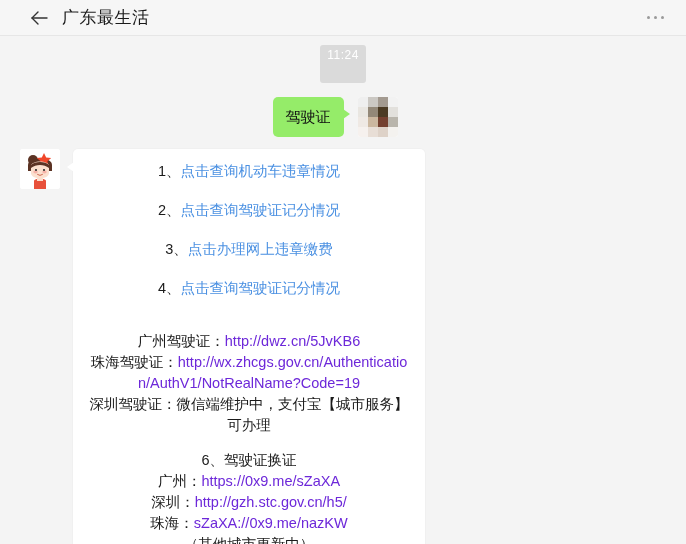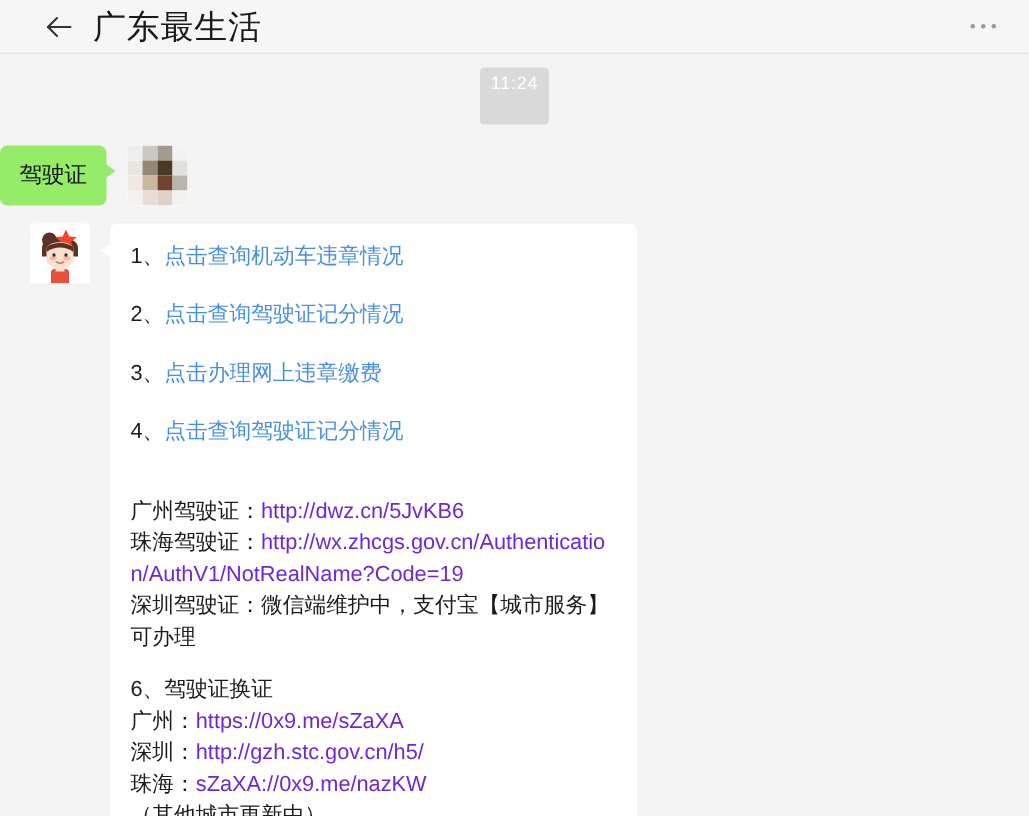--- a/index.html
+++ b/index.html
@@ -31,21 +31,21 @@
     height: 22px;
     display: flex;
     align-items: center;
     justify-content: center;
     color: #333;
     flex: 0 0 auto;
     cursor: pointer;
   }
   .back-arrow svg { display: block; }
   .header-title {
-    font-size: 22px;
+    font-size: 17px;
     color: #1a1a1a;
     margin-left: 12px;
     letter-spacing: 0.5px;
     white-space: nowrap;
   }
   .header-spacer { flex: 1 1 auto; }
   .more-icon {
     display: flex;
     align-items: center;
     gap: 4px;
@@ -82,21 +82,21 @@
     font-size: 12px;
     line-height: 1;
     padding: 4px 7px 22px;
     border-radius: 3px;
     letter-spacing: 0.5px;
   }
 
   
   .row-out {
     display: flex;
-    justify-content: flex-start;
+    justify-content: center;
     align-items: flex-start;
     padding: 14px 16px 0 0;
   }
   .bubble-out {
     position: relative;
     background: #95ec69;
     color: #111;
     font-size: 15px;
     line-height: 1.45;
     padding: 9px 13px;
@@ -173,20 +173,21 @@
     border-top: 5px solid transparent;
     border-bottom: 5px solid transparent;
     border-right: 7px solid #ffffff;
   }
 
   .msg-line {
     margin: 0;
     padding: 0;
     white-space: pre-wrap;
     word-break: break-all;
+    text-align: center;
   }
   .numbered {
     margin-bottom: 18px;
   }
   .numbered:last-of-type { margin-bottom: 0; }
   .num { color: #1b1b1b; }
   .link {
     color: #4a90e2;
     cursor: pointer;
   }

